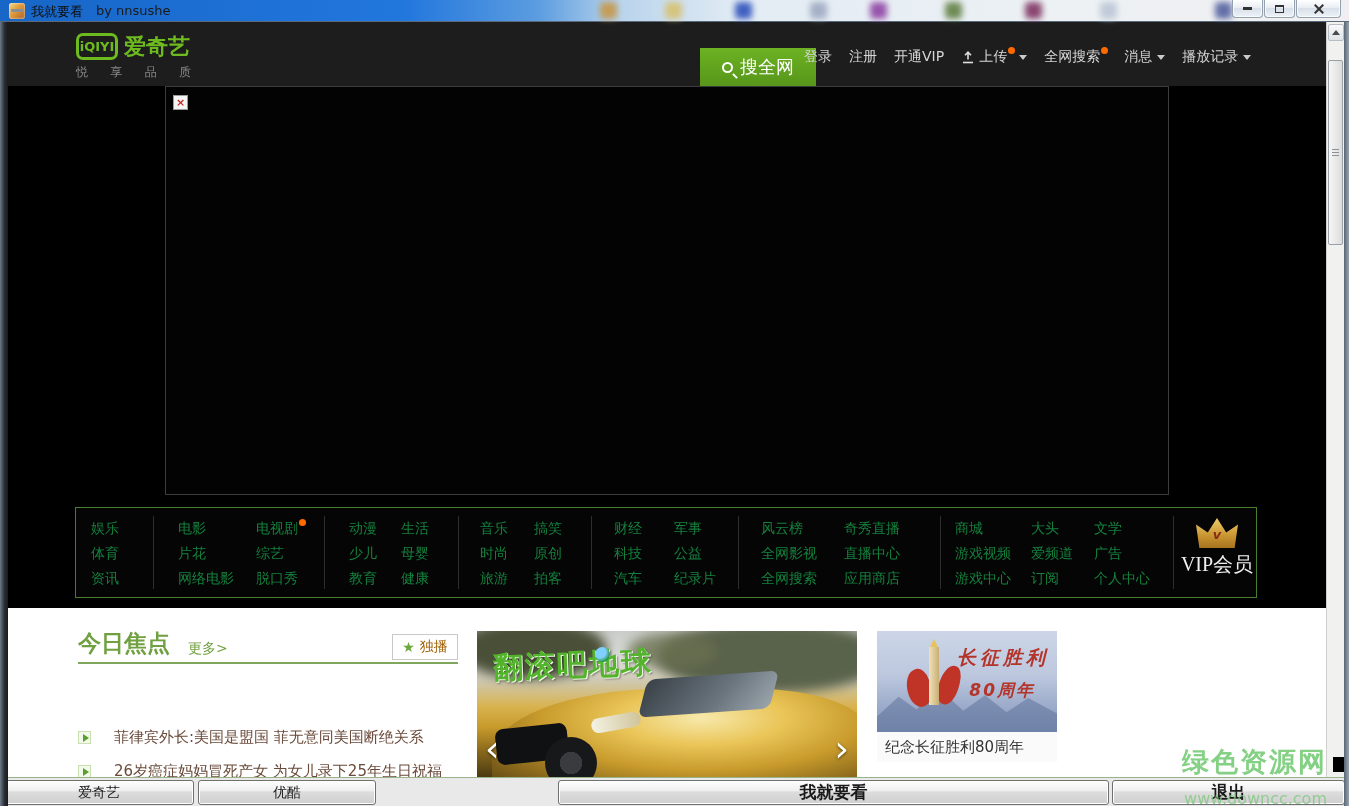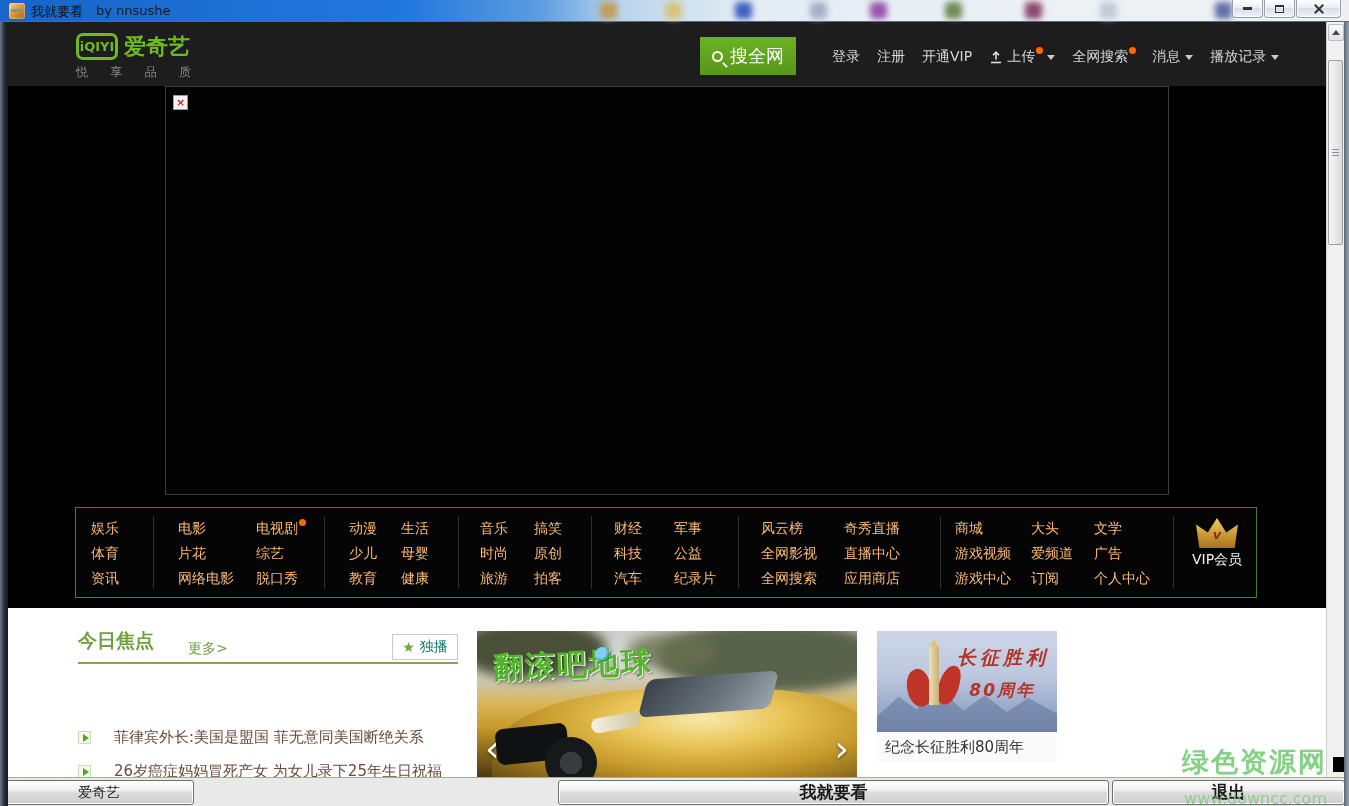--- a/index.html
+++ b/index.html
@@ -39,57 +39,57 @@
 
   
   .site-header { position:absolute; left:0; top:0; width:1336px; height:64px; background:#1d1d1d; }
   .logo-box { position:absolute; left:68px; top:11px; width:42px; height:27px; border:3px solid #6dbb1f;
     border-radius:7px; color:#6dbb1f; font-size:13px; font-weight:bold; text-align:center; line-height:21px; letter-spacing:0; }
   .logo-name { position:absolute; left:116px; top:10px; font-size:22px; font-weight:bold; color:#6dbb1f; }
   .logo-slogan { position:absolute; left:68px; top:42px; width:115px; display:flex; justify-content:space-between;
     font-size:12px; color:#8a8a8a; }
   .search-input { position:absolute; left:332px; top:15px; width:360px; height:38px; background:#e9e9e7; border:none;
     font-size:14px; color:#444; padding-left:16px; font-family:inherit; outline:none; }
-  .search-btn { position:absolute; left:692px; top:15px; width:96px; height:38px; border:none; cursor:pointer;
+  .search-btn { position:absolute; left:692px; top:26px; width:116px; height:38px; border:none; cursor:pointer;
     background:linear-gradient(#6cb223,#57961a); color:#fff; font-size:18px; font-family:inherit;
     display:flex; align-items:center; justify-content:center; }
   .mag { width:11px; height:11px; border:2px solid #fff; border-radius:50%; display:inline-block; position:relative; margin-right:7px; }
   .mag::after { content:""; position:absolute; width:2px; height:6px; background:#fff; transform:rotate(-45deg); left:10px; top:9px; }
-  .hlinks { position:absolute; left:824px; top:24px; height:22px; display:flex; align-items:center; gap:17px; white-space:nowrap; }
+  .hlinks { position:absolute; left:796px; top:24px; height:22px; display:flex; align-items:center; gap:17px; white-space:nowrap; }
   .hlink { color:#d5d5d5; font-size:14px; text-decoration:none; display:inline-flex; align-items:center; cursor:pointer; }
   .odot { width:7px; height:7px; background:#ff6a00; border-radius:50%; display:inline-block; position:relative; top:-7px; left:1px; }
   .caret { width:0; height:0; border-left:4px solid transparent; border-right:4px solid transparent;
     border-top:5px solid #c9c9c9; display:inline-block; margin-left:5px; }
   .upicon { margin-right:4px; }
 
   
   .ad-panel { position:absolute; left:157px; top:64px; width:1004px; height:409px; background:#030303; border:1px solid #3c3c3c; }
   .ad-close { position:absolute; left:7px; top:8px; width:15px; height:15px; background:#f5f5f5; border:1px solid #9a9a9a;
     color:#c22a1e; font-size:11px; font-weight:bold; line-height:13px; text-align:center; cursor:pointer; }
 
   
   .navband { position:absolute; left:67px; top:485px; width:1182px; height:91px; background:#050505; border:1px solid #4a7d2e; }
   .ncol { position:absolute; top:8px; }
-  .ncol a { display:block; height:25px; line-height:25px; color:#fdba74; font-size:14px; text-decoration:none; cursor:pointer; white-space:nowrap; }
+  .ncol a { display:block; height:25px; line-height:25px; color:#15803d; font-size:14px; text-decoration:none; cursor:pointer; white-space:nowrap; }
   .vdiv { position:absolute; top:8px; bottom:8px; width:1px; background:#2e2e2e; }
   .vip-block { position:absolute; left:1102px; top:6px; width:78px; text-align:center; cursor:pointer; }
   .crown { position:relative; width:42px; height:30px; margin:4px auto 3px;
     background:linear-gradient(#f0cd68,#c89432 60%,#a8741e);
     clip-path:polygon(8% 100%, 0 22%, 28% 48%, 50% 0, 72% 48%, 100% 22%, 92% 100%); }
   .crown-letter { position:absolute; left:0; right:0; top:9px; font-size:13px; font-style:italic; font-weight:bold; color:#8a2a1a; }
-  .vip-label { color:#f0f0f0; font-size:14px; }
+  .vip-label { color:#f0f0f0; font-size:20px;font-family:Liberation Serif, serif; }
 
   
   .white-content { position:absolute; left:0; top:586px; width:1336px; height:169px; background:#fff; overflow:hidden; }
-  .focus-title { position:absolute; left:70px; top:20px; font-size:19px; font-weight:bold; color:#70a040; }
+  .focus-title { position:absolute; left:70px; top:20px; font-size:23px; font-weight:bold; color:#70a040; }
   .focus-more { position:absolute; left:180px; top:32px; font-size:14px; color:#70a040; text-decoration:none; cursor:pointer; }
   .excl-btn { position:absolute; left:384px; top:26px; width:66px; height:26px; background:#fff; border:1px solid #c9c9c9;
     display:flex; align-items:center; justify-content:center; gap:5px; cursor:pointer; }
   .excl-star { color:#6aa83c; font-size:14px; }
-  .excl-label { color:#0f766e; font-size:14px; }
+  .excl-label { color:#a16207; font-size:14px; }
   .focus-underline { position:absolute; left:70px; top:54px; width:380px; height:2px; background:#7fa65a; }
   .focus-headline { position:absolute; left:70px; top:82px; width:380px; text-align:center; font-size:19px; font-weight:bold; color:#7a4a35; cursor:pointer; }
   .news-item { position:absolute; left:70px; display:flex; align-items:center; gap:23px; cursor:pointer; }
   .bullet { width:13px; height:13px; border:1px solid #cbe0b0; background:#f2f8ea; position:relative; flex:none; }
   .bullet::after { content:""; position:absolute; left:4px; top:2px; width:0; height:0;
     border-left:6px solid #5a9e2f; border-top:4px solid transparent; border-bottom:4px solid transparent; }
   .news-text { font-size:15px; color:#6a4a3a; white-space:nowrap; }
 
   
   .carousel { position:absolute; left:469px; top:23px; width:380px; height:146px; overflow:hidden; cursor:pointer;
@@ -397,20 +397,21 @@
 
     <div class="scrollbar">
       <div class="sb-up"></div>
       <div class="sb-thumb"></div>
     </div>
   </div>
 
   <div class="taskbar">
     <span class="green-strip"></span>
     <button class="tkbtn" style="left:4px;width:190px">爱奇艺</button>
+    <button class="tkbtn" style="left:198px;width:178px">优酷</button>
     <button class="tkbtn big" style="left:558px;width:551px">我就要看</button>
     <button class="tkbtn big" style="left:1112px;width:233px">退出</button>
   </div>
 
   <div class="watermark">
     <div class="wm1">绿色资源网</div>
     <div class="wm2">www.downcc.com</div>
   </div>
   <div class="wm-square"></div>
 

